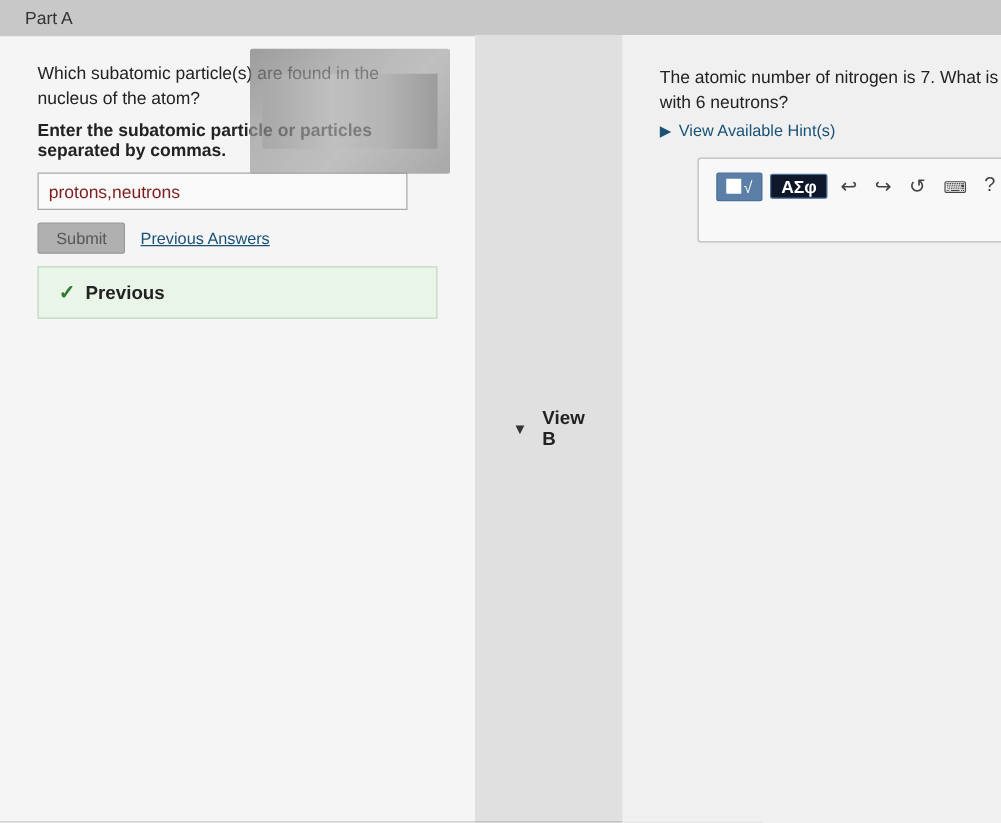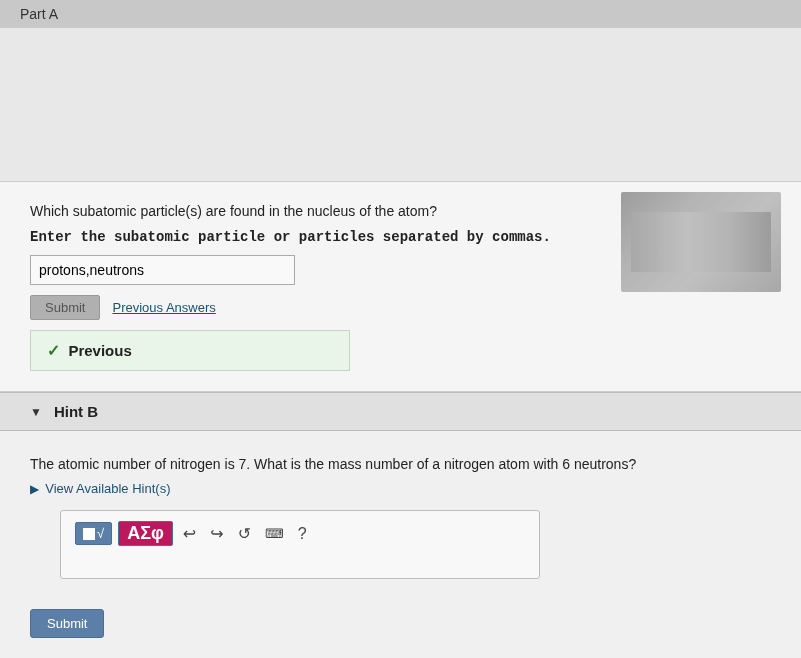--- a/index.html
+++ b/index.html
@@ -16,22 +16,21 @@
       padding: 6px 20px;
       font-size: 14px;
       color: #333;
       font-weight: normal;
     }
     .main-content {
       background-color: #e8e8e8;
       flex: 1;
       padding: 0;
       display: flex;
-      flex-direction: column;
-      justify-content: flex-end;
+      flex-direction: row;
     }
     .part-section {
       background-color: #f0f0f0;
       margin: 0;
       padding: 20px 30px;
       border-bottom: 1px solid #ccc;
       position: relative;
     }
     .part-a-section {
       background-color: #f5f5f5;
@@ -41,29 +40,28 @@
       font-size: 14px;
       color: #222;
       margin-bottom: 8px;
       line-height: 1.4;
     }
     .question-bold {
       font-weight: bold;
       font-size: 14px;
       color: #222;
       margin-bottom: 10px;
-      font-family: Liberation Mono, monospace;
     }
     .answer-input {
-      width: 265px;
+      width: 296px;
       padding: 6px 8px;
       border: 1px solid #aaa;
       font-size: 14px;
       background: white;
-      color: #000000;
+      color: #7f1d1d;
       display: block;
       margin-bottom: 10px;
     }
     .answer-input:read-only {
       background: #f9f9f9;
     }
     .button-row {
       display: flex;
       align-items: center;
       gap: 12px;
@@ -161,25 +159,25 @@
       color: white;
       border: 1px solid #4a6e95;
       padding: 3px 7px;
       font-size: 13px;
       cursor: pointer;
       border-radius: 2px;
       display: flex;
       align-items: center;
     }
     .tool-btn-sym {
-      background: #be185d;
+      background: #0f172a;
       color: white;
       border: 1px solid #4a6e95;
       padding: 1px 8px;
-      font-size: 18px;
+      font-size: 14px;
       cursor: pointer;
       border-radius: 2px;
       font-weight: bold;
     }
     .tool-icon-btn {
       background: none;
       border: none;
       font-size: 16px;
       cursor: pointer;
       color: #444;
@@ -265,21 +263,21 @@
     <div class="correct-box">
       <span class="checkmark">✓</span>
       <span>Previous</span>
     </div>
   </div>
 
   <div class="divider-line"></div>
 
   <div style="background:#e0e0e0; padding: 10px 30px; display:flex; align-items:center; gap:8px; border-bottom:1px solid #bbb;">
     <span class="collapse-arrow">▼</span>
-    <span class="part-label">Hint B</span>
+    <span class="part-label">View B</span>
   </div>
 
   <div class="part-b-section">
     <p class="part-b-question">The atomic number of nitrogen is 7. What is the mass number of a nitrogen atom with 6 neutrons?</p>
 
     <div class="hint-row">
       <span class="hint-arrow">▶</span>
       <span class="hint-link">View Available Hint(s)</span>
     </div>
 

